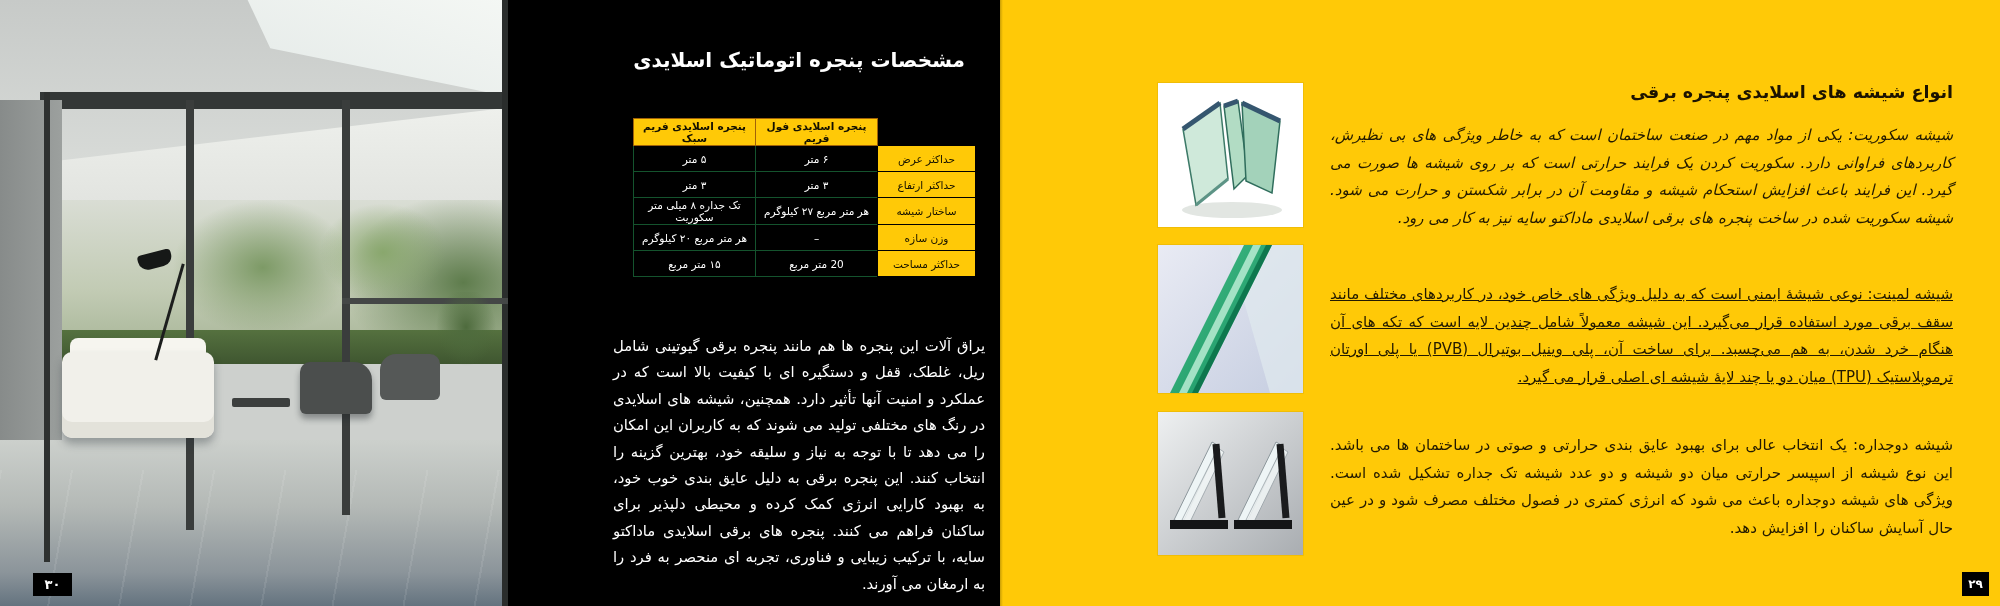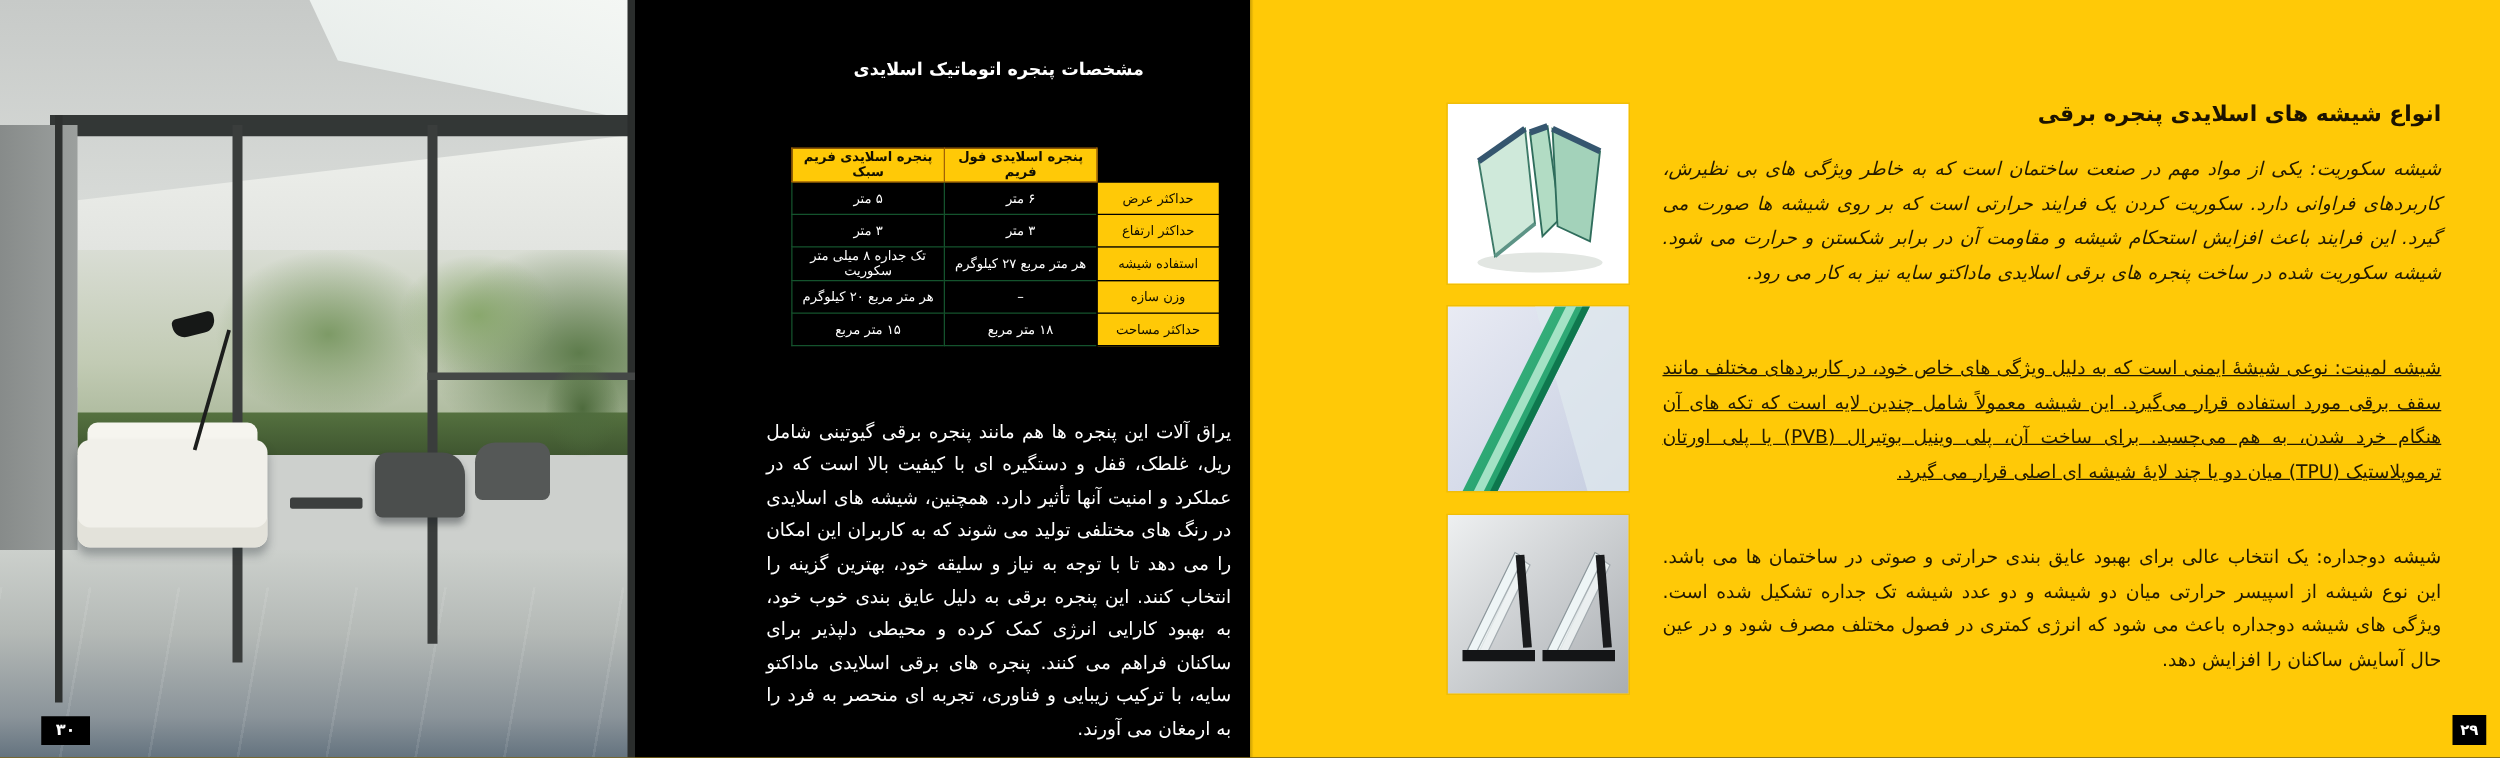--- a/index.html
+++ b/index.html
@@ -51,21 +51,21 @@
     transform:rotate(-14deg); }
   .ph-plant { left:428px; top:292px; width:76px; height:92px;
     background:radial-gradient(40px 52px at 50% 38%, #4e6b3d 0%, rgba(78,107,61,0) 75%); }
 
   .pagenum { background:#000; color:#fff; font-weight:bold; display:flex; align-items:center; justify-content:center; }
   .pn-left { left:33px; top:573px; width:39px; height:23px; font-size:13px;text-align:center; }
   .pn-right { left:962px; top:572px; width:27px; height:24px; font-size:12px; }
 
   
   .lp-title { left:613px; top:48px; width:372px; text-align:center; color:#fff;
-    font-size:14px; font-weight:bold; direction:rtl; }
+    font-size:20px; font-weight:bold; direction:rtl; }
 
   table.spec { position:absolute; left:633px; top:118px; width:342px; border-collapse:collapse;
     direction:rtl; table-layout:fixed; }
   table.spec col.c-lbl { width:98px; }
   table.spec col.c-val { width:122px; }
   table.spec th, table.spec td { height:26px; text-align:center; vertical-align:middle;
     font-size:10.5px; padding:1px 2px; }
   td.corner { background:#000; border:none; }
   th.colhead { background:#ffc907; color:#131000; font-weight:bold; border:1px solid #a16207; }
   th.rowlbl  { background:#ffc907; color:#131000; font-weight:normal; border:1px solid #000; }
@@ -144,32 +144,32 @@
         <th class="rowlbl">حداکثر عرض</th>
         <td class="val">۶ متر</td>
         <td class="val">۵ متر</td>
       </tr>
       <tr>
         <th class="rowlbl">حداکثر ارتفاع</th>
         <td class="val">۳ متر</td>
         <td class="val">۳ متر</td>
       </tr>
       <tr>
-        <th class="rowlbl">استفاده شیشه</th>
+        <th class="rowlbl">ساختار شیشه</th>
         <td class="val">هر متر مربع ۲۷ کیلوگرم</td>
         <td class="val">تک جداره ۸ میلی متر سکوریت</td>
       </tr>
       <tr>
         <th class="rowlbl">وزن سازه</th>
         <td class="val">–</td>
         <td class="val">هر متر مربع ۲۰ کیلوگرم</td>
       </tr>
       <tr>
         <th class="rowlbl">حداکثر مساحت</th>
-        <td class="val">۱۸ متر مربع</td>
+        <td class="val">20 متر مربع</td>
         <td class="val">۱۵ متر مربع</td>
       </tr>
     </tbody>
       </table>
 
     <p class="abs lp-body">یراق آلات این پنجره ها هم مانند پنجره برقی گیوتینی شامل ریل، غلطک، قفل و دستگیره ای با کیفیت بالا است که در عملکرد و امنیت آنها تأثیر دارد. همچنین، شیشه های اسلایدی در رنگ های مختلفی تولید می شوند که به کاربران این امکان را می دهد تا با توجه به نیاز و سلیقه خود، بهترین گزینه را انتخاب کنند. این پنجره برقی به دلیل عایق بندی خوب خود، به بهبود کارایی انرژی کمک کرده و محیطی دلپذیر برای ساکنان فراهم می کنند. پنجره های برقی اسلایدی ماداکتو سایه، با ترکیب زیبایی و فناوری، تجربه ای منحصر به فرد را به ارمغان می آورند.</p>
   </div>
 
   <div class="abs page-right">
 

